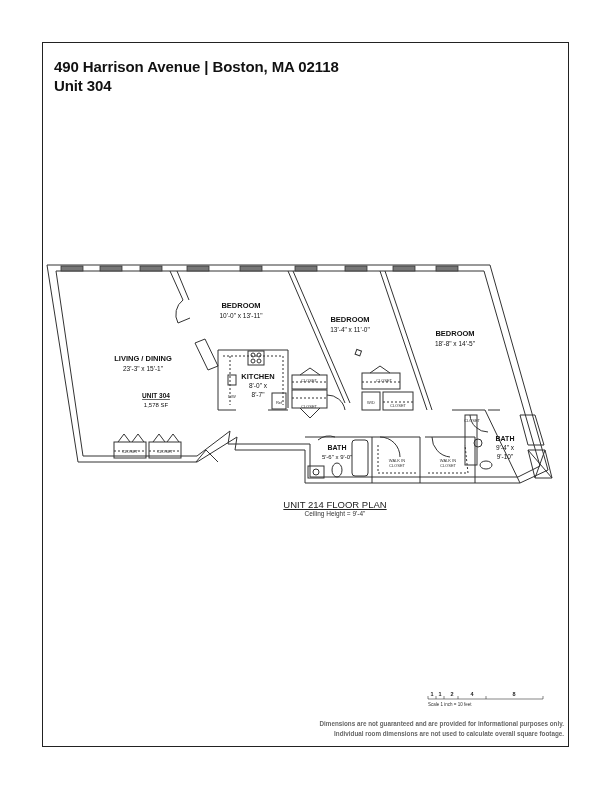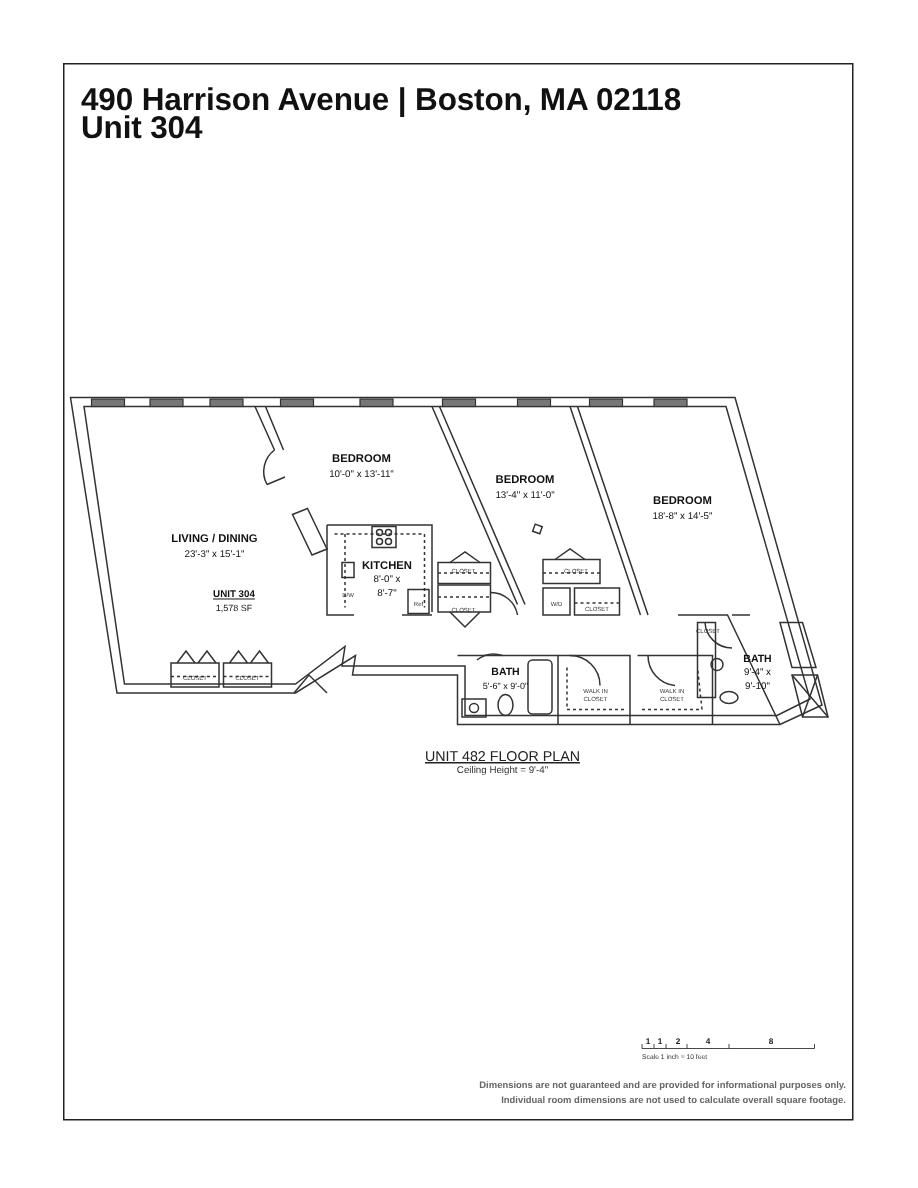--- a/index.html
+++ b/index.html
@@ -1,18 +1,18 @@
 <!DOCTYPE html>
 <html><head>
 <meta charset="utf-8">
 <style>
   html, body { margin: 0; padding: 0; background: #ffffff; }
   body { width: 612px; height: 792px; position: relative; overflow: hidden; font-family: "Liberation Sans", sans-serif; color: #111; }
   .frame { position: absolute; left: 42px; top: 42px; width: 527px; height: 705px; border: 1.5px solid #222; box-sizing: border-box; }
-  .title { position: absolute; left: 54px; top: 57px; font-size: 21px; font-weight: bold; line-height: 19px; color: #111; letter-spacing: -0.1px; }
+  .title { position: absolute; left: 54px; top: 57px; font-size: 15px; font-weight: bold; line-height: 19px; color: #111; letter-spacing: -0.1px; }
   .plan { position: absolute; left: 0; top: 0; width: 612px; height: 792px; }
   .plan-label { position: absolute; left: 230px; width: 210px; text-align: center; }
   .plan-title { top: 499px; font-size: 9.5px; text-decoration: underline; color: #222; }
   .plan-sub { top: 510px; font-size: 6.5px; color: #333; }
   .scale-text { position: absolute; left: 428px; top: 702px; font-size: 4.5px; color: #333; }
   .disclaimer { position: absolute; right: 48px; top: 719px; font-size: 6.3px; color: #666; text-align: right; line-height: 9.5px; font-weight: bold; }
   .room-text { font-family: "Liberation Sans", sans-serif; fill: #111; }
 </style>
 </head>
 <body>
@@ -146,21 +146,21 @@
   </g>
   <g font-size="5.5" font-family="Liberation Sans, sans-serif" fill="#222" text-anchor="middle" font-weight="bold">
     <text x="432" y="696">1</text>
     <text x="440" y="696">1</text>
     <text x="452" y="696">2</text>
     <text x="472" y="696">4</text>
     <text x="514" y="696">8</text>
   </g>
 </svg>
 
-<div class="plan-label plan-title">UNIT 482 FLOOR PLAN</div>
+<div class="plan-label plan-title">UNIT 214 FLOOR PLAN</div>
 <div class="plan-label plan-sub">Ceiling Height = 9'-4"</div>
 
 <div class="scale-text">Scale 1 inch = 10 feet</div>
 
 <div class="disclaimer">
   <div>Dimensions are not guaranteed and are provided for informational purposes only.</div>
   <div>Individual room dimensions are not used to calculate overall square footage.</div>
 </div>
 
 </body></html>

